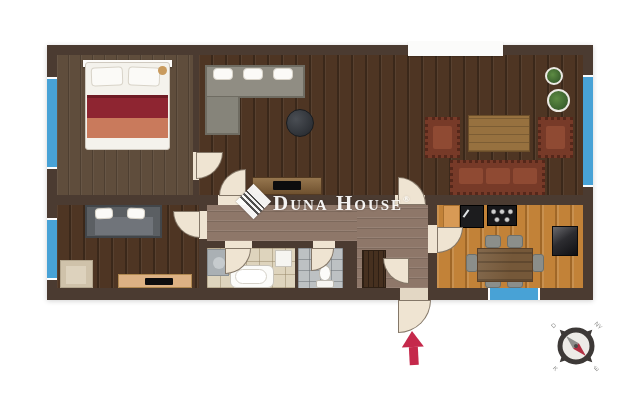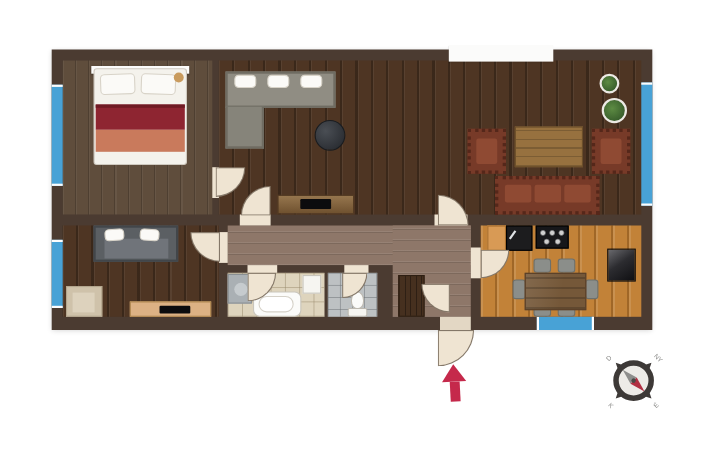--- a/index.html
+++ b/index.html
@@ -194,20 +194,24 @@
     <div class="abs door r-bl" style="left:336px;top:213px;width:26px;height:26px;"></div>
     <div class="abs gap" style="left:353px;top:243px;width:28px;height:12px;background:#e3d7c4;"></div>
   </div>
 
   <div class="abs door r-br" style="left:398px;top:300px;width:33px;height:33px;"></div>
   <div class="abs arrow">
     <div class="arrow-head"></div>
     <div class="arrow-stem"></div>
   </div>
 
+  <div class="abs watermark">
+    <div class="wm-logo"></div>
+    <div class="wm-text"><span>Duna House</span><sup>®</sup></div>
+  </div>
 
   <svg class="abs" style="left:547px;top:317px;" width="58" height="58" viewBox="0 0 58 58">
     <g transform="rotate(-45 29 29)">
       <polygon points="29,6 25,14 33,14" fill="#3d3937"></polygon>
       <polygon points="29,52 25,44 33,44" fill="#3d3937"></polygon>
       <polygon points="6,29 14,25 14,33" fill="#3d3937"></polygon>
       <polygon points="52,29 44,25 44,33" fill="#3d3937"></polygon>
     </g>
     <circle cx="29" cy="29" r="16" fill="#edebe7" stroke="#3d3937" stroke-width="5"></circle>
     <g transform="rotate(-45 29 29)">

